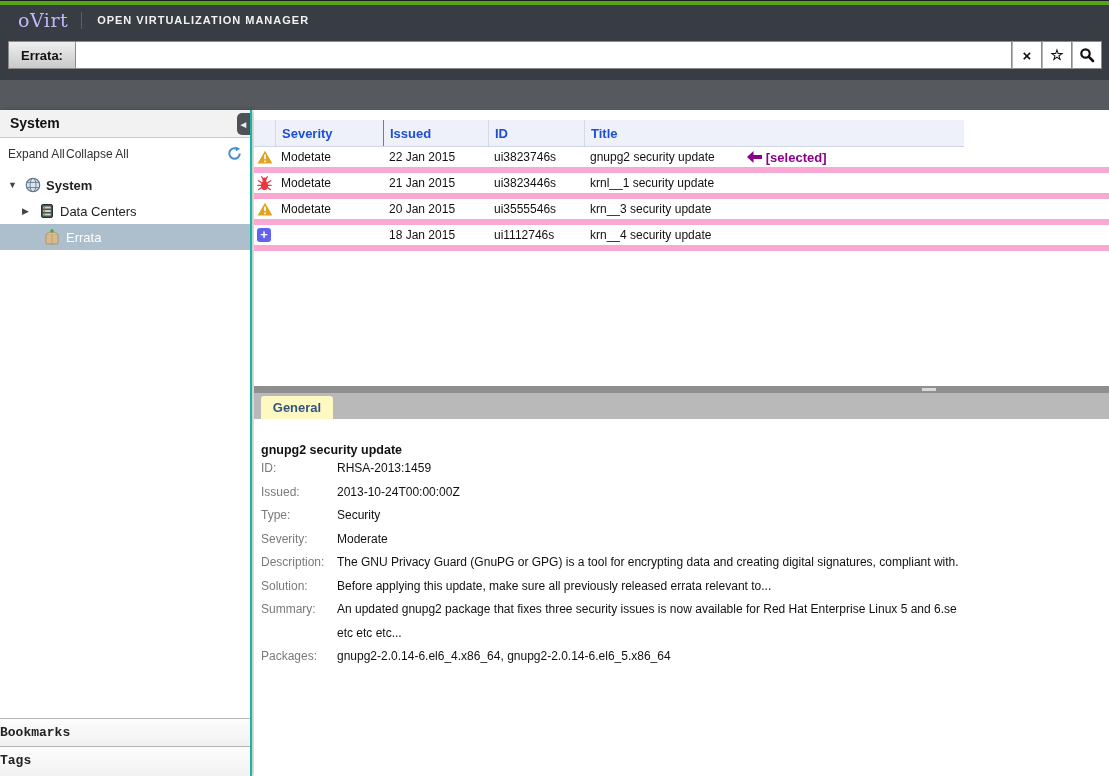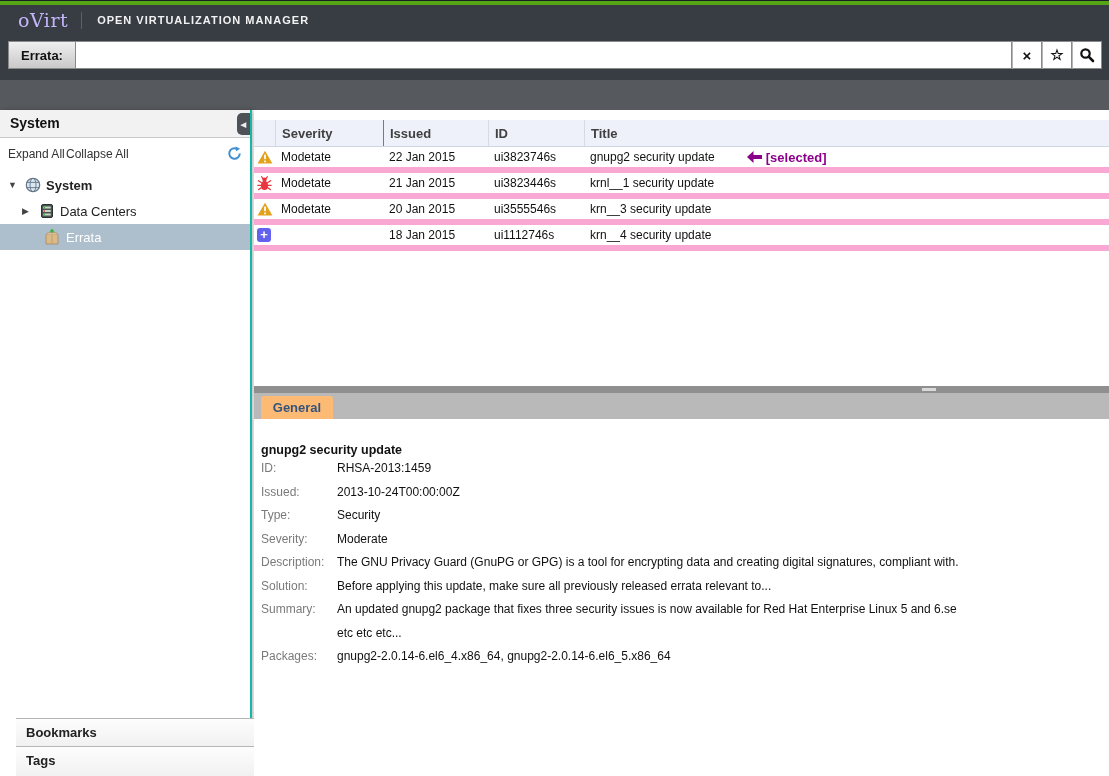--- a/index.html
+++ b/index.html
@@ -33,46 +33,46 @@
   .side-links { position:absolute; left:0; top:28px; width:100%; height:32px; }
   .side-link { position:absolute; top:9px; font-size:12px; color:#333; cursor:pointer; }
   #expand-all { left:8px; } #collapse-all { left:66px; }
   .refresh-btn { position:absolute; right:8px; top:8px; width:15px; height:15px; cursor:pointer; }
   .tree-row { position:absolute; left:0; width:100%; height:26px; display:flex; align-items:center; font-size:13px; color:#222; cursor:pointer; }
   #tree-system { top:62px; padding-left:8px; font-weight:bold; }
   #tree-dc { top:88px; padding-left:22px; }
   #tree-errata { top:114px; padding-left:40px; background:#adbecd; color:#fff; }
   .tw { width:14px; font-size:9px; color:#444; }
   .tree-icon { margin:0 5px 0 3px; display:flex; }
-  .bm-header { position:absolute; left:16px; width:100%; height:28px; border-top:1px solid #b5b5b5; background:linear-gradient(#fdfdfd,#f1f1f1); font-weight:bold; font-size:13px; line-height:27px; padding-left:10px; color:#222; cursor:pointer; }
+  .bm-header { position:absolute; left:0; width:100%; height:28px; border-top:1px solid #b5b5b5; background:linear-gradient(#fdfdfd,#f1f1f1); font-weight:bold; font-size:13px; line-height:27px; color:#222; cursor:pointer;font-family:Liberation Mono, monospace; }
   #bookmarks-header { top:608px; }
   #tags-header { top:636px; height:30px; }
 
   
   .main { position:absolute; left:254px; top:110px; width:855px; height:666px; background:#fff; }
-  .grid-header { position:absolute; left:0; top:10px; width:855px; height:27px; background:#eef1f9; border-bottom:1px solid #cfd6e4; display:flex; font-weight:bold; font-size:13px; color:#404040; }
+  .grid-header { position:absolute; left:0; top:10px; width:710px; height:27px; background:#eef1f9; border-bottom:1px solid #cfd6e4; display:flex; font-weight:bold; font-size:13px; color:#1d4ed8; }
   .gh-cell { display:flex; align-items:center; padding-left:6px; cursor:pointer; }
   .c0 { width:21px; padding-left:0; }
   .c1 { width:108px; border-left:1px solid #d6dae6; }
   .c2 { width:105px; border-left:1px solid #3b82f6; }
   .c3 { width:96px;  border-left:1px solid #d6dae6; }
   .c4 { flex:1;      border-left:1px solid #d6dae6; }
   .grid-row { position:absolute; left:0; width:855px; height:26px; display:flex; align-items:center; font-size:12px; color:#111; border-bottom:6px solid #f9a8d4; cursor:pointer; }
   .gr-cell { display:flex; align-items:center; padding-left:6px; height:100%; }
   .grid-row .c0 { justify-content:flex-start; padding-left:3px; }
   .grid-row .c1, .grid-row .c2, .grid-row .c3, .grid-row .c4 { border-left:none; }
   #row-0 { top:37px; } #row-1 { top:63px; } #row-2 { top:89px; } #row-3 { top:115px; }
   .plus-icon { width:14px; height:14px; background:#6262ee; border-radius:3px; color:#fff; font-weight:bold; font-size:13px; line-height:13px; text-align:center; }
   .annotation { display:flex; align-items:center; margin-left:32px; color:#8b008b; font-weight:bold; font-size:13px; }
   .annotation svg { margin-right:4px; }
 
   .splitter { position:absolute; left:0; top:276px; width:855px; height:7px; background:#8f8f8f; cursor:row-resize; }
   .grip { position:absolute; left:668px; top:2px; width:14px; height:3px; background:#d9d9d9; }
   .general-bar { position:absolute; left:0; top:283px; width:855px; height:26px; background:#b9b9b9; }
-  .general-tab { position:absolute; left:7px; top:286px; width:72px; height:23px; background:#fdba74; border-radius:3px 3px 0 0; color:#35547c; font-weight:bold; font-size:13px; display:flex; align-items:center; justify-content:center; cursor:pointer; }
+  .general-tab { position:absolute; left:7px; top:286px; width:72px; height:23px; background:#fef9c3; border-radius:3px 3px 0 0; color:#35547c; font-weight:bold; font-size:13px; display:flex; align-items:center; justify-content:center; cursor:pointer; }
 
   .detail { position:absolute; left:0; top:309px; width:855px; height:357px; background:#fff; }
   .detail-title { position:absolute; left:7px; top:24px; font-weight:bold; font-size:12.5px; color:#111; }
   .detail-fields { position:absolute; left:7px; top:42px; width:840px; }
   .field-row { display:flex; align-items:flex-start; min-height:23.5px; }
   .field-label { width:76px; color:#7a7a7a; font-size:12px; flex:none; }
   .field-value { color:#111; font-size:12px; }
 </style>
 </head>
 <body>

